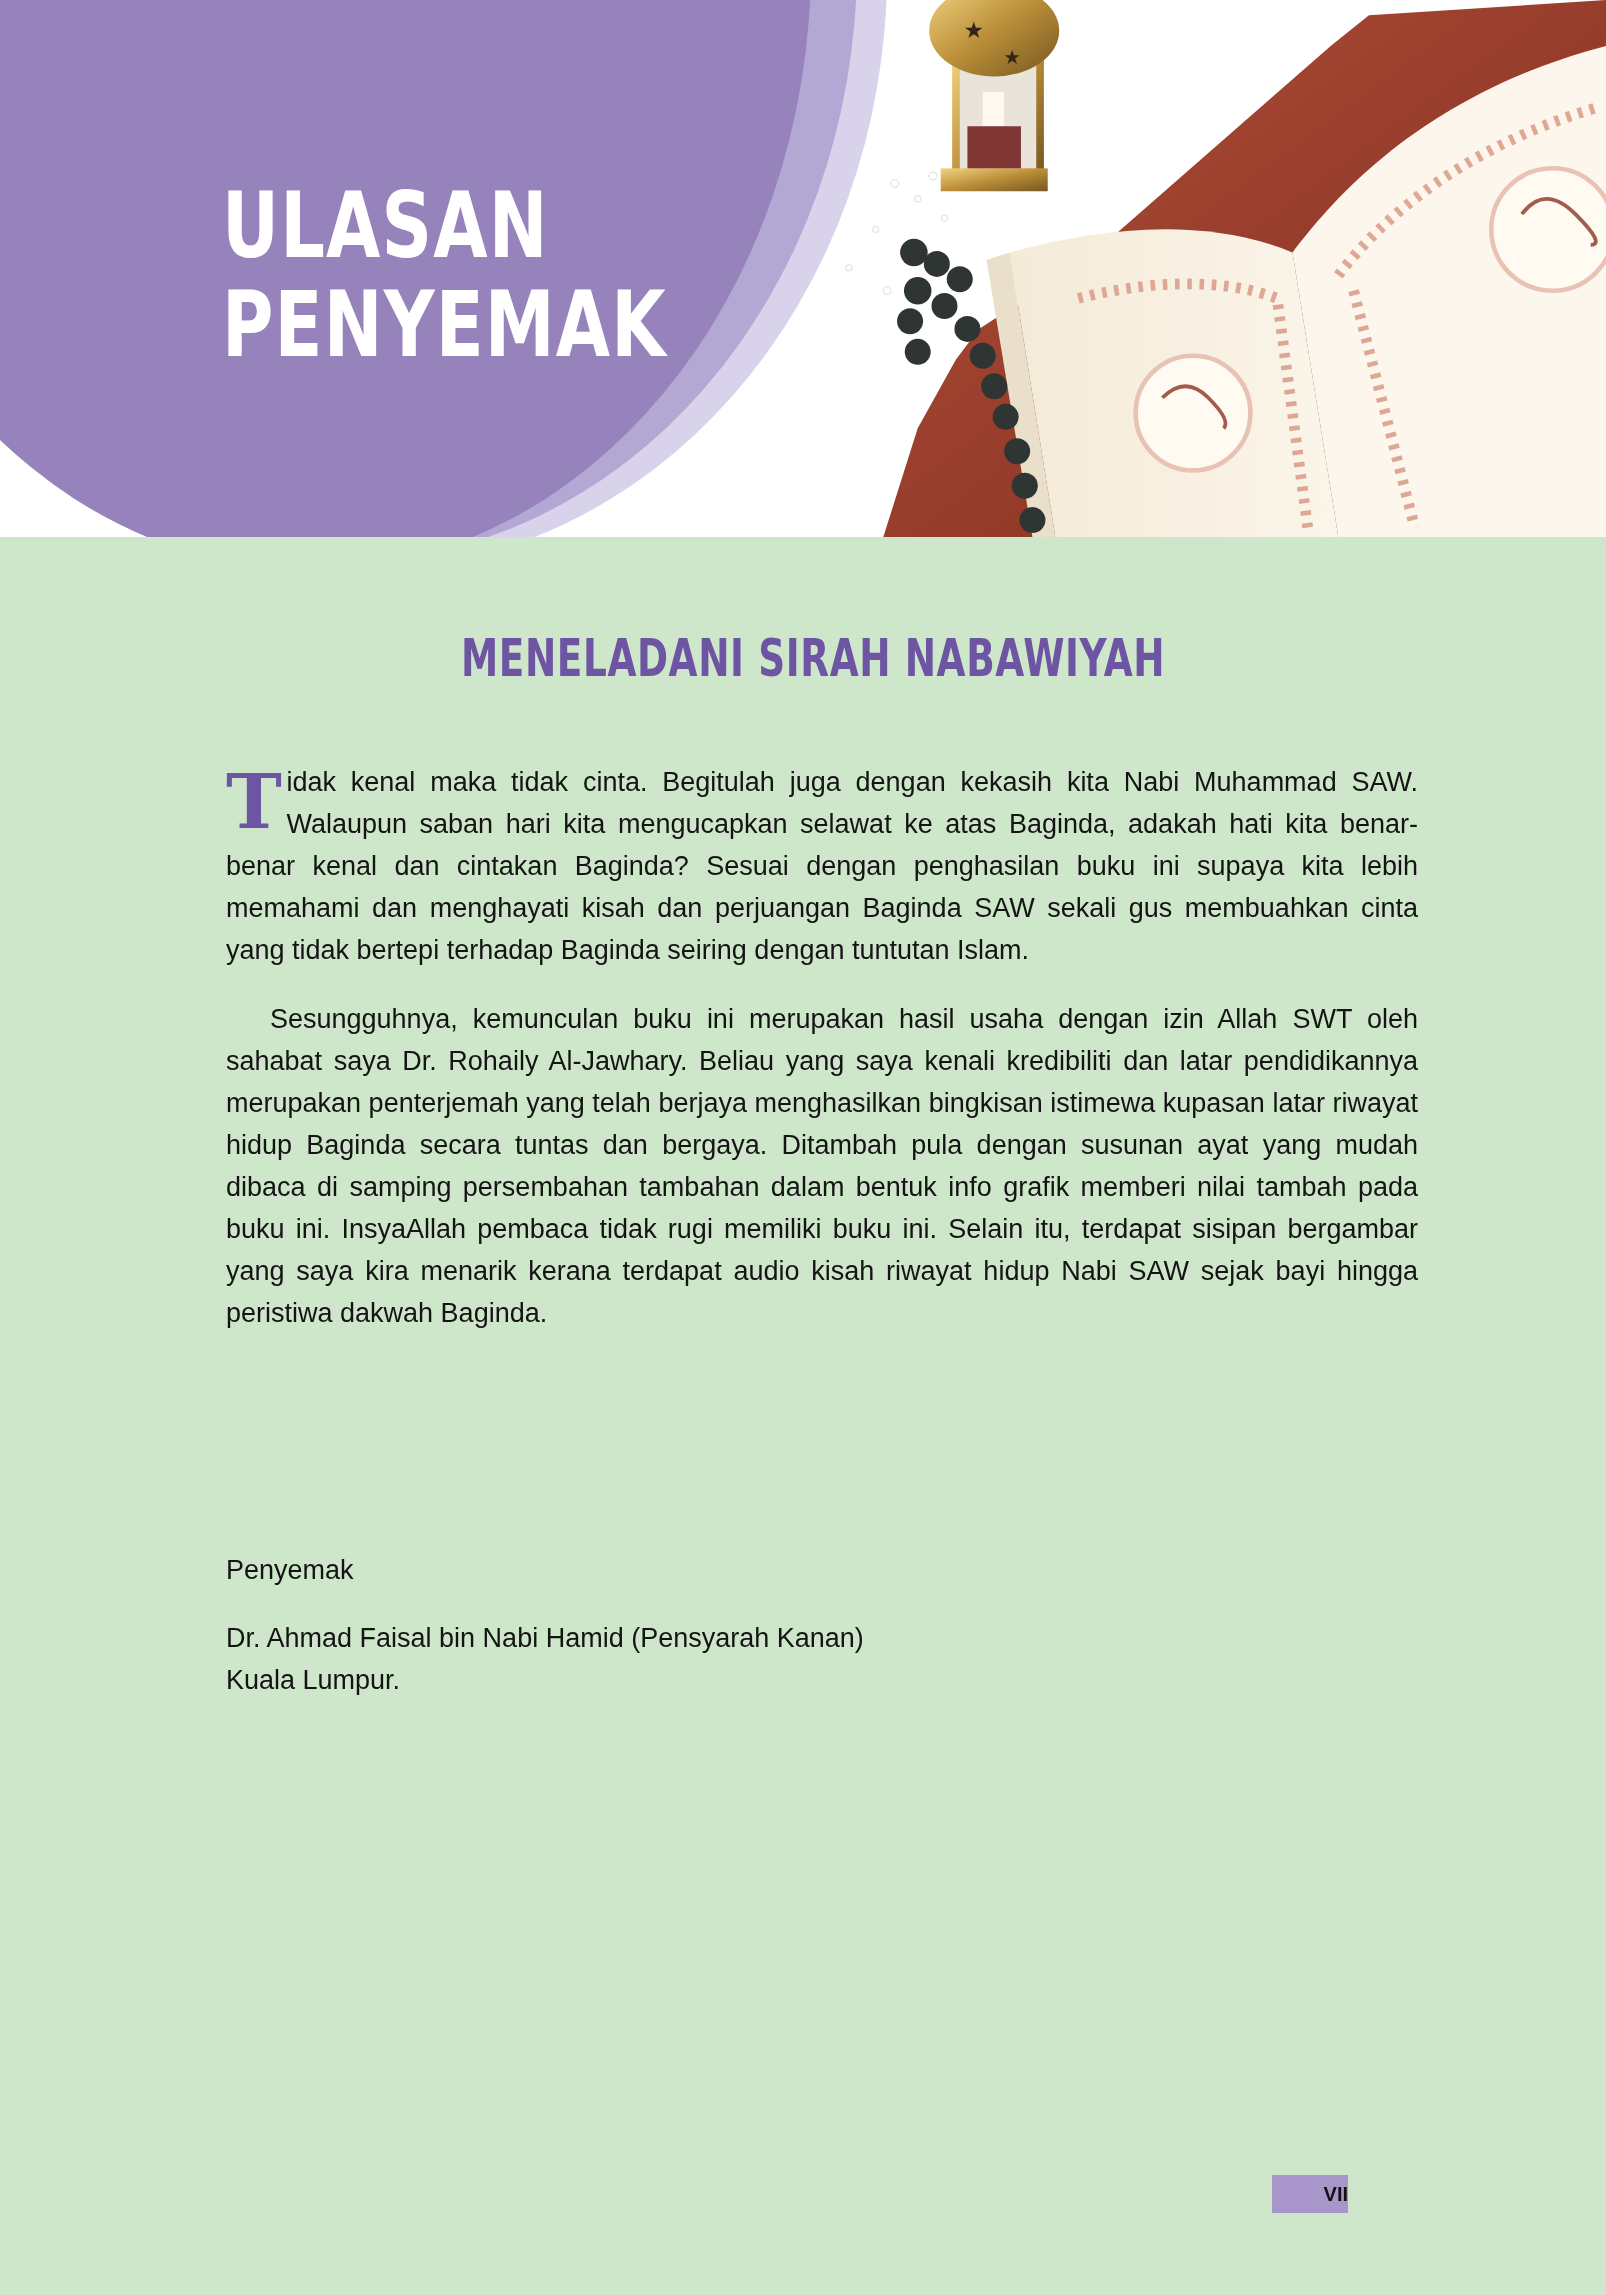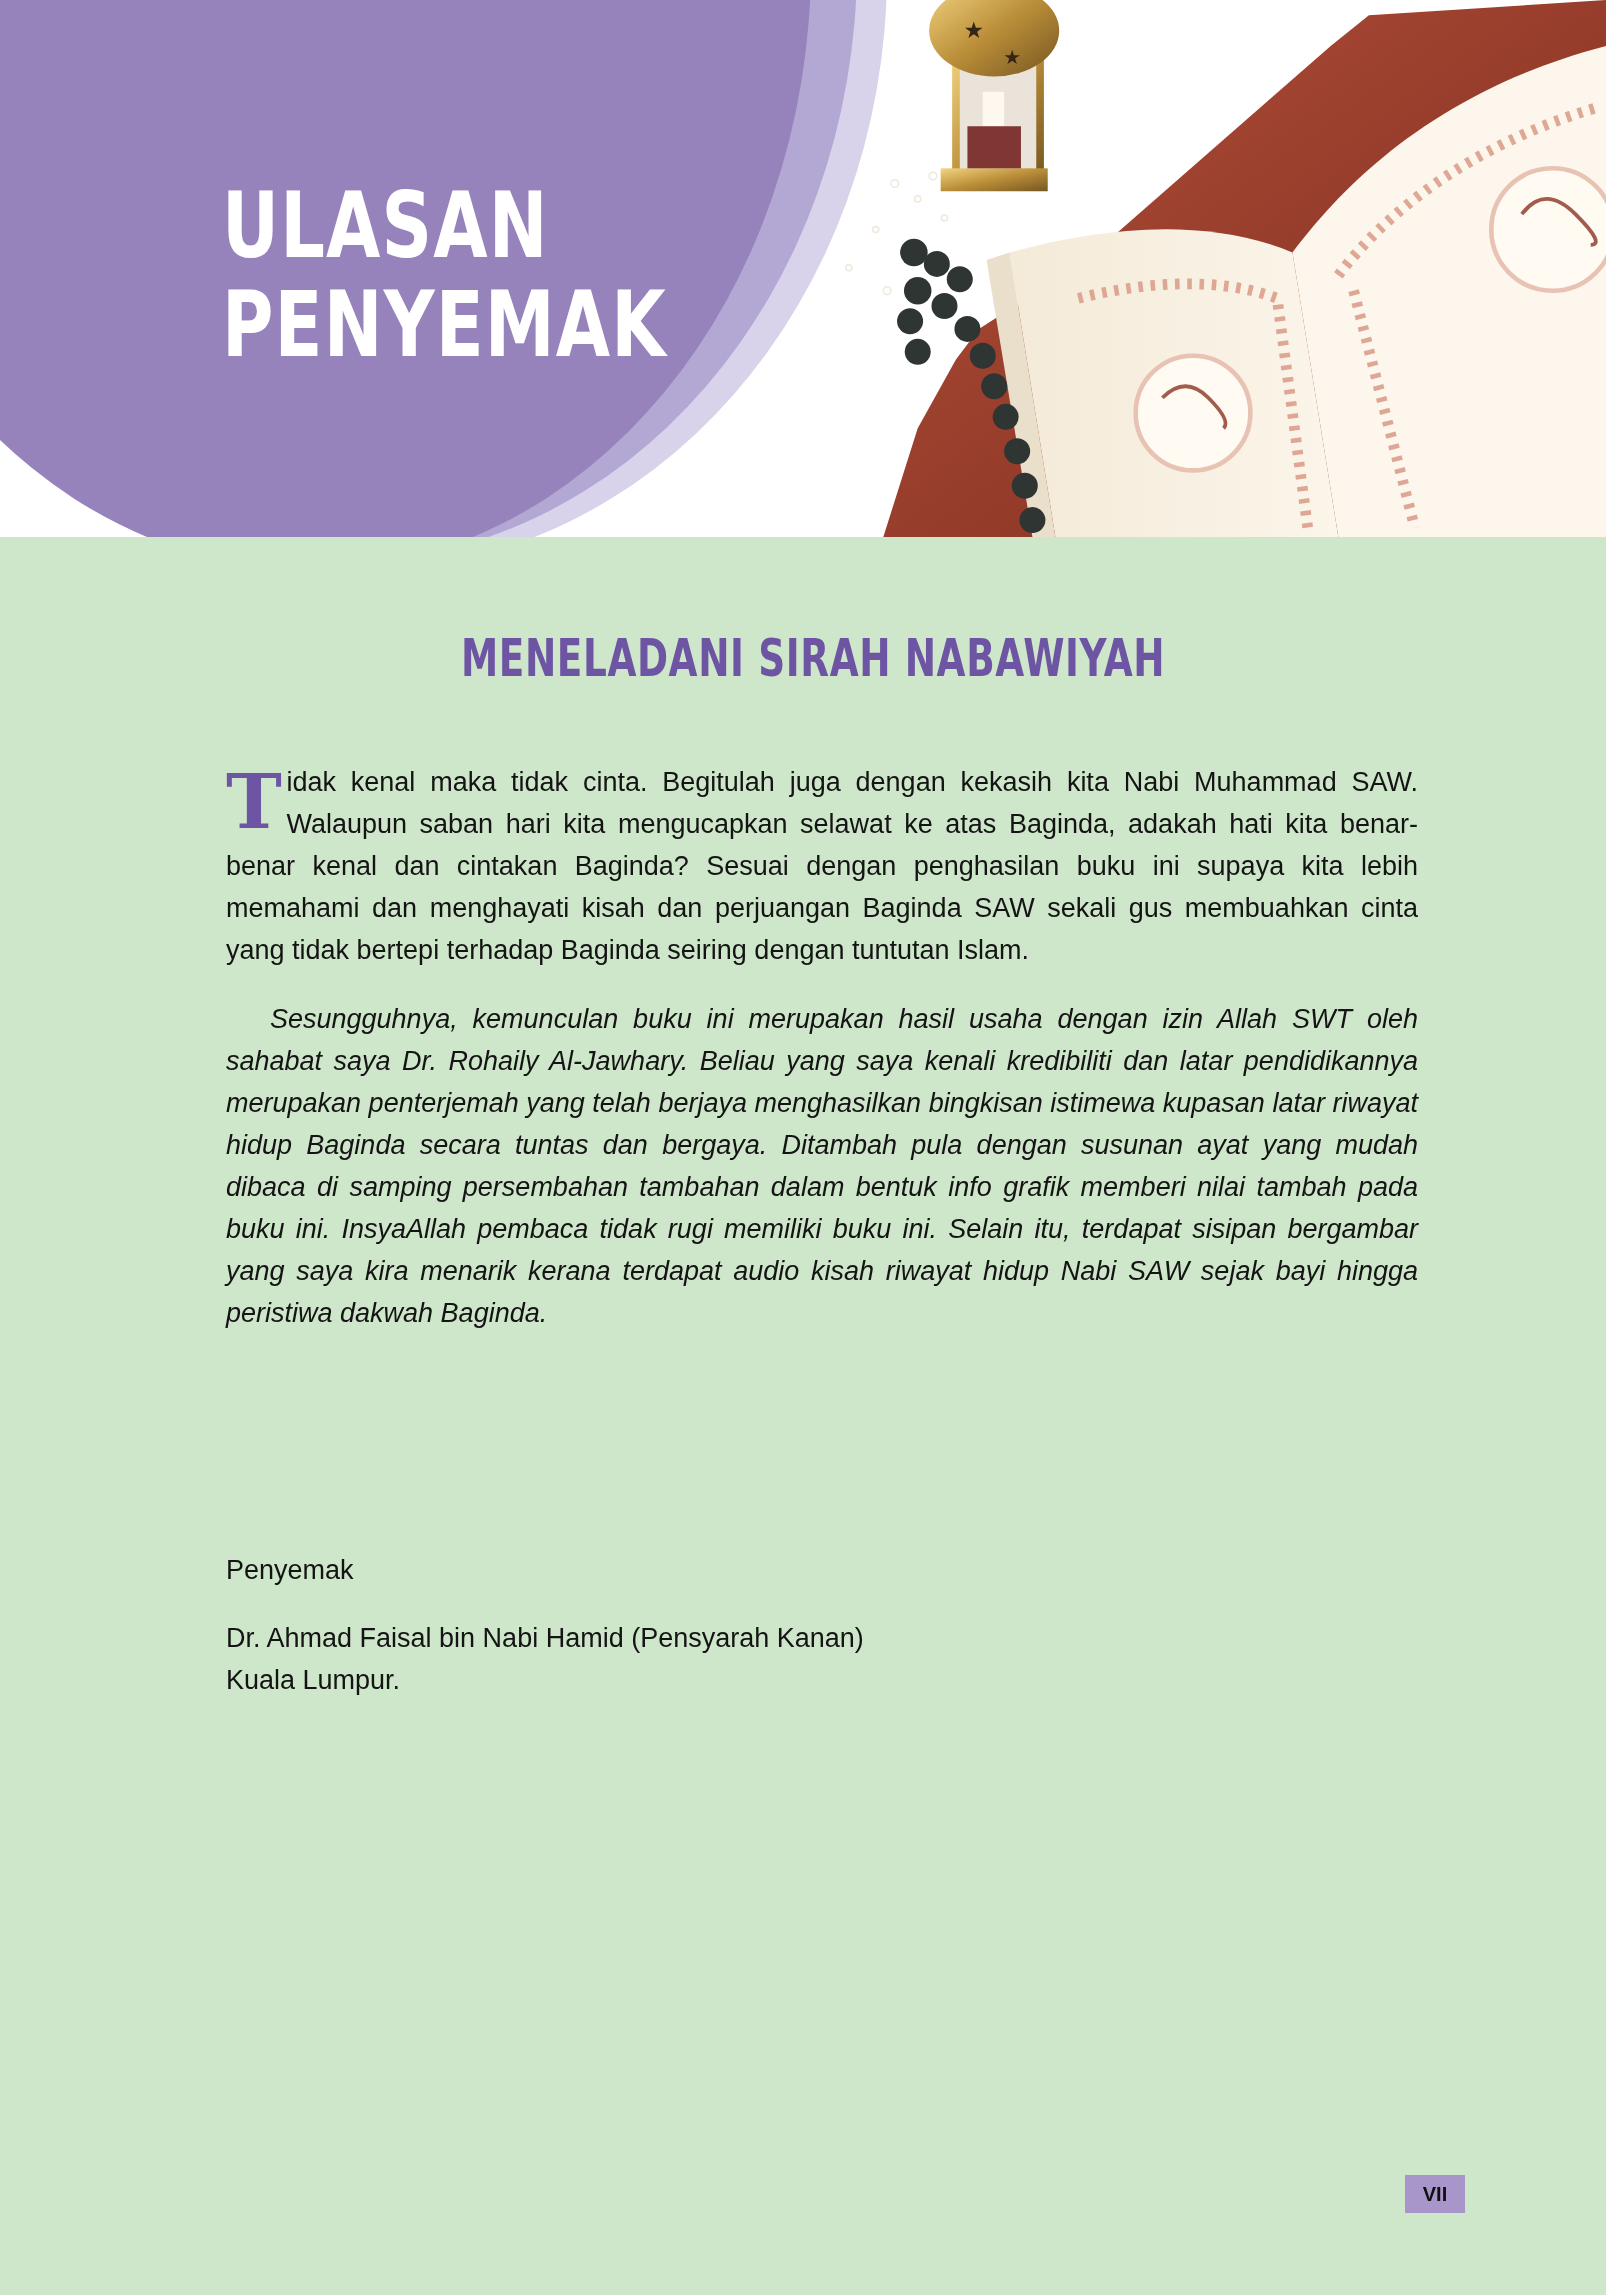--- a/index.html
+++ b/index.html
@@ -9,25 +9,25 @@
   .circle-outer { position: absolute; left: -161px; top: -627px; width: 1048px; height: 1197px; border-radius: 50%; background: #d8d3ea; }
   .circle-mid { position: absolute; left: -176px; top: -635px; width: 1033px; height: 1197px; border-radius: 50%; background: #b3a8d4; }
   .circle-main { position: absolute; left: -191px; top: -643px; width: 1002px; height: 1213px; border-radius: 50%; background: #9683bc; }
   .photo { position: absolute; left: 803px; top: 0; width: 803px; height: 537px; }
   .header-title { position: absolute; left: 222px; top: 176px; color: #ffffff; font-family: "DejaVu Sans", sans-serif; font-weight: bold; font-size: 90px; line-height: 99px; letter-spacing: 1.5px; transform: scaleX(0.78); transform-origin: left top; z-index: 3; }
   .header-title div { white-space: nowrap; }
   .section-title { position: absolute; left: 0; width: 1607px; top: 618px; text-align: center; color: #6e55a3; font-family: "DejaVu Sans", sans-serif; font-weight: bold; font-size: 52px; letter-spacing: 0.8px; }
   .section-title span { display: inline-block; transform: scaleX(0.72); }
   .body-text { position: absolute; left: 226px; width: 1192px; top: 761px; color: #141414; font-size: 27px; line-height: 42px; text-align: justify; }
   .body-text p { margin: 0 0 27px 0; }
-  .indent { text-indent: 44px; font-style: italic; }
+  .indent { text-indent: 44px; }
   .dropcap { float: left; color: #6e55a3; font-family: "DejaVu Serif", serif; font-weight: bold; font-size: 75px; line-height: 66px; margin: 7.7px 4.6px 0 0; }
   .signature { position: absolute; left: 226px; top: 1549px; color: #141414; font-size: 27px; line-height: 42px; }
   .sig-role { margin-bottom: 26px; }
-  .page-num { position: absolute; left: 1405px; top: 2175px; width: 60px; height: 38px; background: #a896ca; color: #111; font-weight: bold; font-size: 20px; line-height: 38px; text-align: center; }
+  .page-num { position: absolute; left: 1272px; top: 2175px; width: 76px; height: 38px; background: #a896ca; color: #111; font-weight: bold; font-size: 20px; line-height: 38px; text-align: right; }
 </style>
 </head>
 <body>
 
 <div class="header">
   <div class="circle-outer"></div>
   <div class="circle-mid"></div>
   <div class="circle-main"></div>
 
   <svg class="photo" viewBox="0 0 1050 702" xmlns="http://www.w3.org/2000/svg">

